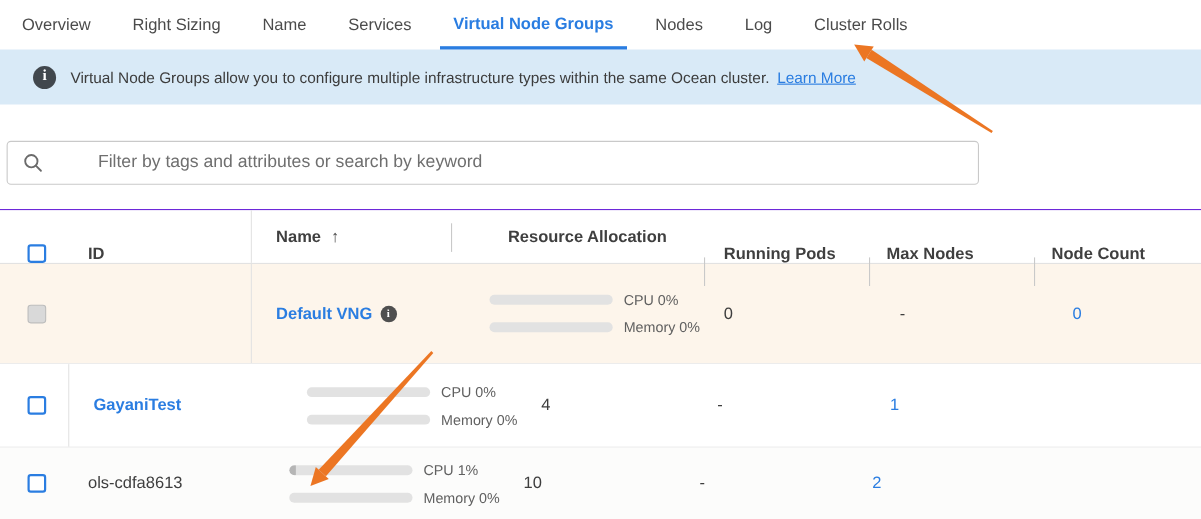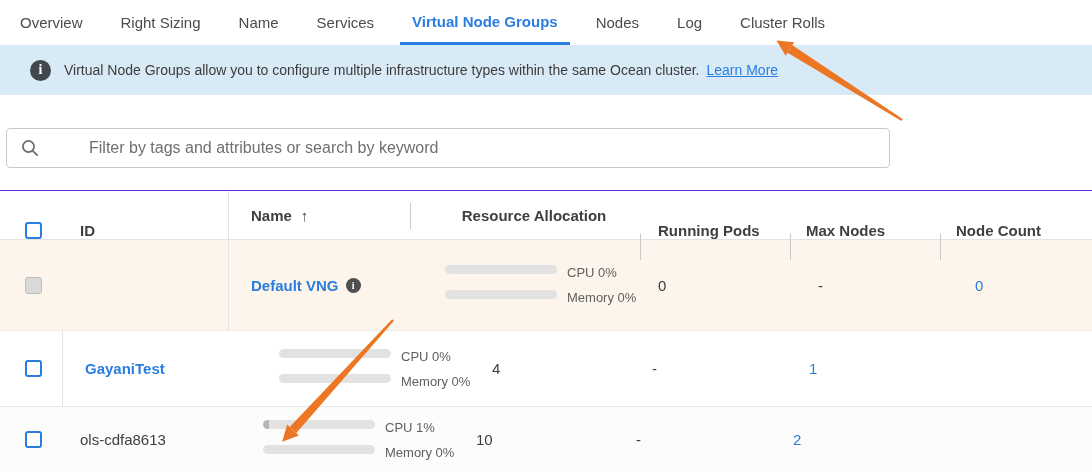--- a/index.html
+++ b/index.html
@@ -54,21 +54,21 @@
   .cb.disabled { border:1px solid #bdbdbd; background:#d9d9d9; cursor:default; }
 
   .sort-arrow { margin-left:9px; font-size:15px; color:#4a4a4a; font-weight:400; }
 
   .link { color:#2a7de1; cursor:pointer; }
   .name-link { font-size:15px; font-weight:600; }
   .row-info { width:15px; height:15px; border-radius:50%; background:#4f4f4f; color:#fff;
     display:inline-flex; align-items:center; justify-content:center; font-family:"Liberation Serif",serif;
     font-weight:bold; font-size:10px; margin-left:7px; cursor:pointer; }
 
-  .res-line { display:flex; gap:10px; }
+  .res-line { display:flex; align-items:center; gap:10px; }
   .bar { width:112px; height:9px; border-radius:5px; background:#e2e2e2; position:relative; overflow:hidden; flex:none; }
   .bar .fill { position:absolute; left:0; top:0; bottom:0; width:6px; background:#b5b5b5; border-radius:5px 0 0 5px; }
   .res-label { font-size:13px; color:#606060; }
 
   .arrows { position:absolute; inset:0; pointer-events:none; }
 </style>
 </head>
 <body>
 
 <div class="page">

